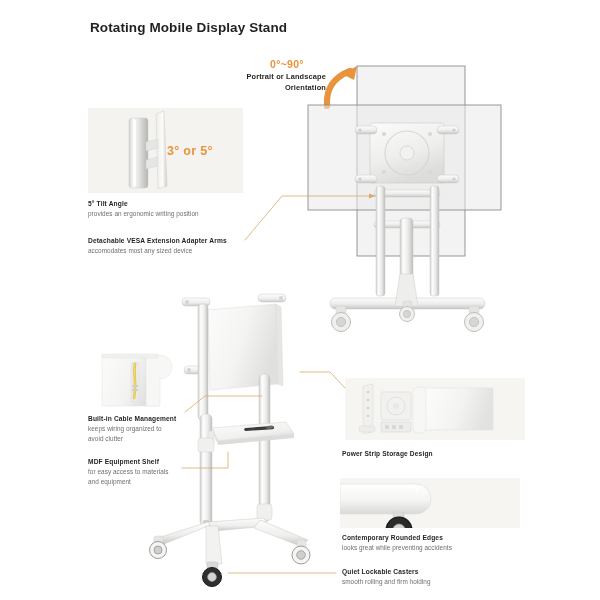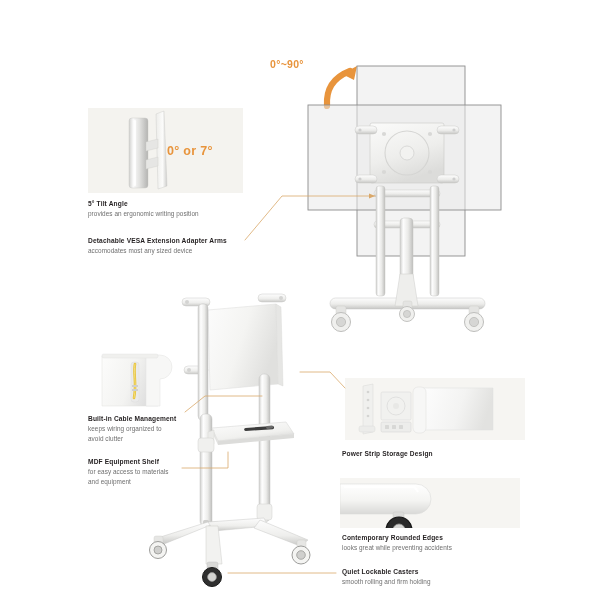--- a/index.html
+++ b/index.html
@@ -85,20 +85,21 @@
   
   .illus { position: absolute; }
 
   svg { display: block; overflow: visible; }
 </style>
 </head>
 <body>
 
 <div id="page">
 
+  <div class="page-title">Rotating Mobile Display Stand</div>
 
   <div class="photo-panel" style="left:88px; top:108px; width:155px; height:85px;">
     <svg width="155" height="85" viewBox="0 0 155 85">
       <defs>
         <linearGradient id="tiltPost" x1="0" y1="0" x2="1" y2="0">
           <stop offset="0%" stop-color="#cfcfcd"></stop>
           <stop offset="22%" stop-color="#fafafa"></stop>
           <stop offset="55%" stop-color="#e2e2e0"></stop>
           <stop offset="100%" stop-color="#b4b4b2"></stop>
         </linearGradient>
@@ -115,25 +116,29 @@
 
       <rect x="41" y="10" width="19" height="70" rx="3" fill="url(#tiltPost)"></rect>
       <rect x="41" y="10" width="19" height="70" rx="3" fill="none" stroke="#c4c4c2" stroke-width="0.4"></rect>
 
       <path d="M58 34 L70 31 L70 40 L58 43 Z" fill="#e6e6e4" stroke="#cbcbc9" stroke-width="0.35"></path>
       <path d="M58 52 L70 49 L70 58 L58 61 Z" fill="#e6e6e4" stroke="#cbcbc9" stroke-width="0.35"></path>
 
       <rect x="45.5" y="12" width="2.6" height="66" rx="1.3" fill="#ffffff" opacity="0.85"></rect>
     </svg>
 
-    <div class="annot-orange" style="left:79px; top:36px; font-size:12.5px;">0° or 7°</div>
+    <div class="annot-orange" style="left:79px; top:36px; font-size:12.5px;">3° or 5°</div>
   </div>
 
   <div class="annot-orange" style="left:270px; top:58px; font-size:10.5px;text-align:center;">0°~90°</div>
 
+  <div class="annot-dark" style="left:190px; top:72px; width:136px;">
+    <span>Portrait or Landscape</span><br>
+    <span>Orientation</span>
+  </div>
 
   <div class="illus" style="left:322px; top:62px;">
     <svg width="40" height="46" viewBox="0 0 40 46">
       <path d="M5 44 C4 28, 10 16, 28 9" fill="none" stroke="#e8943c" stroke-width="6.2" stroke-linecap="round"></path>
       <path d="M35 4 L32 18 L20 12 Z" fill="#e8943c"></path>
     </svg>
   </div>
 
   <div class="illus" style="left:300px; top:58px;">
     <svg width="290" height="305" viewBox="0 0 290 305">

